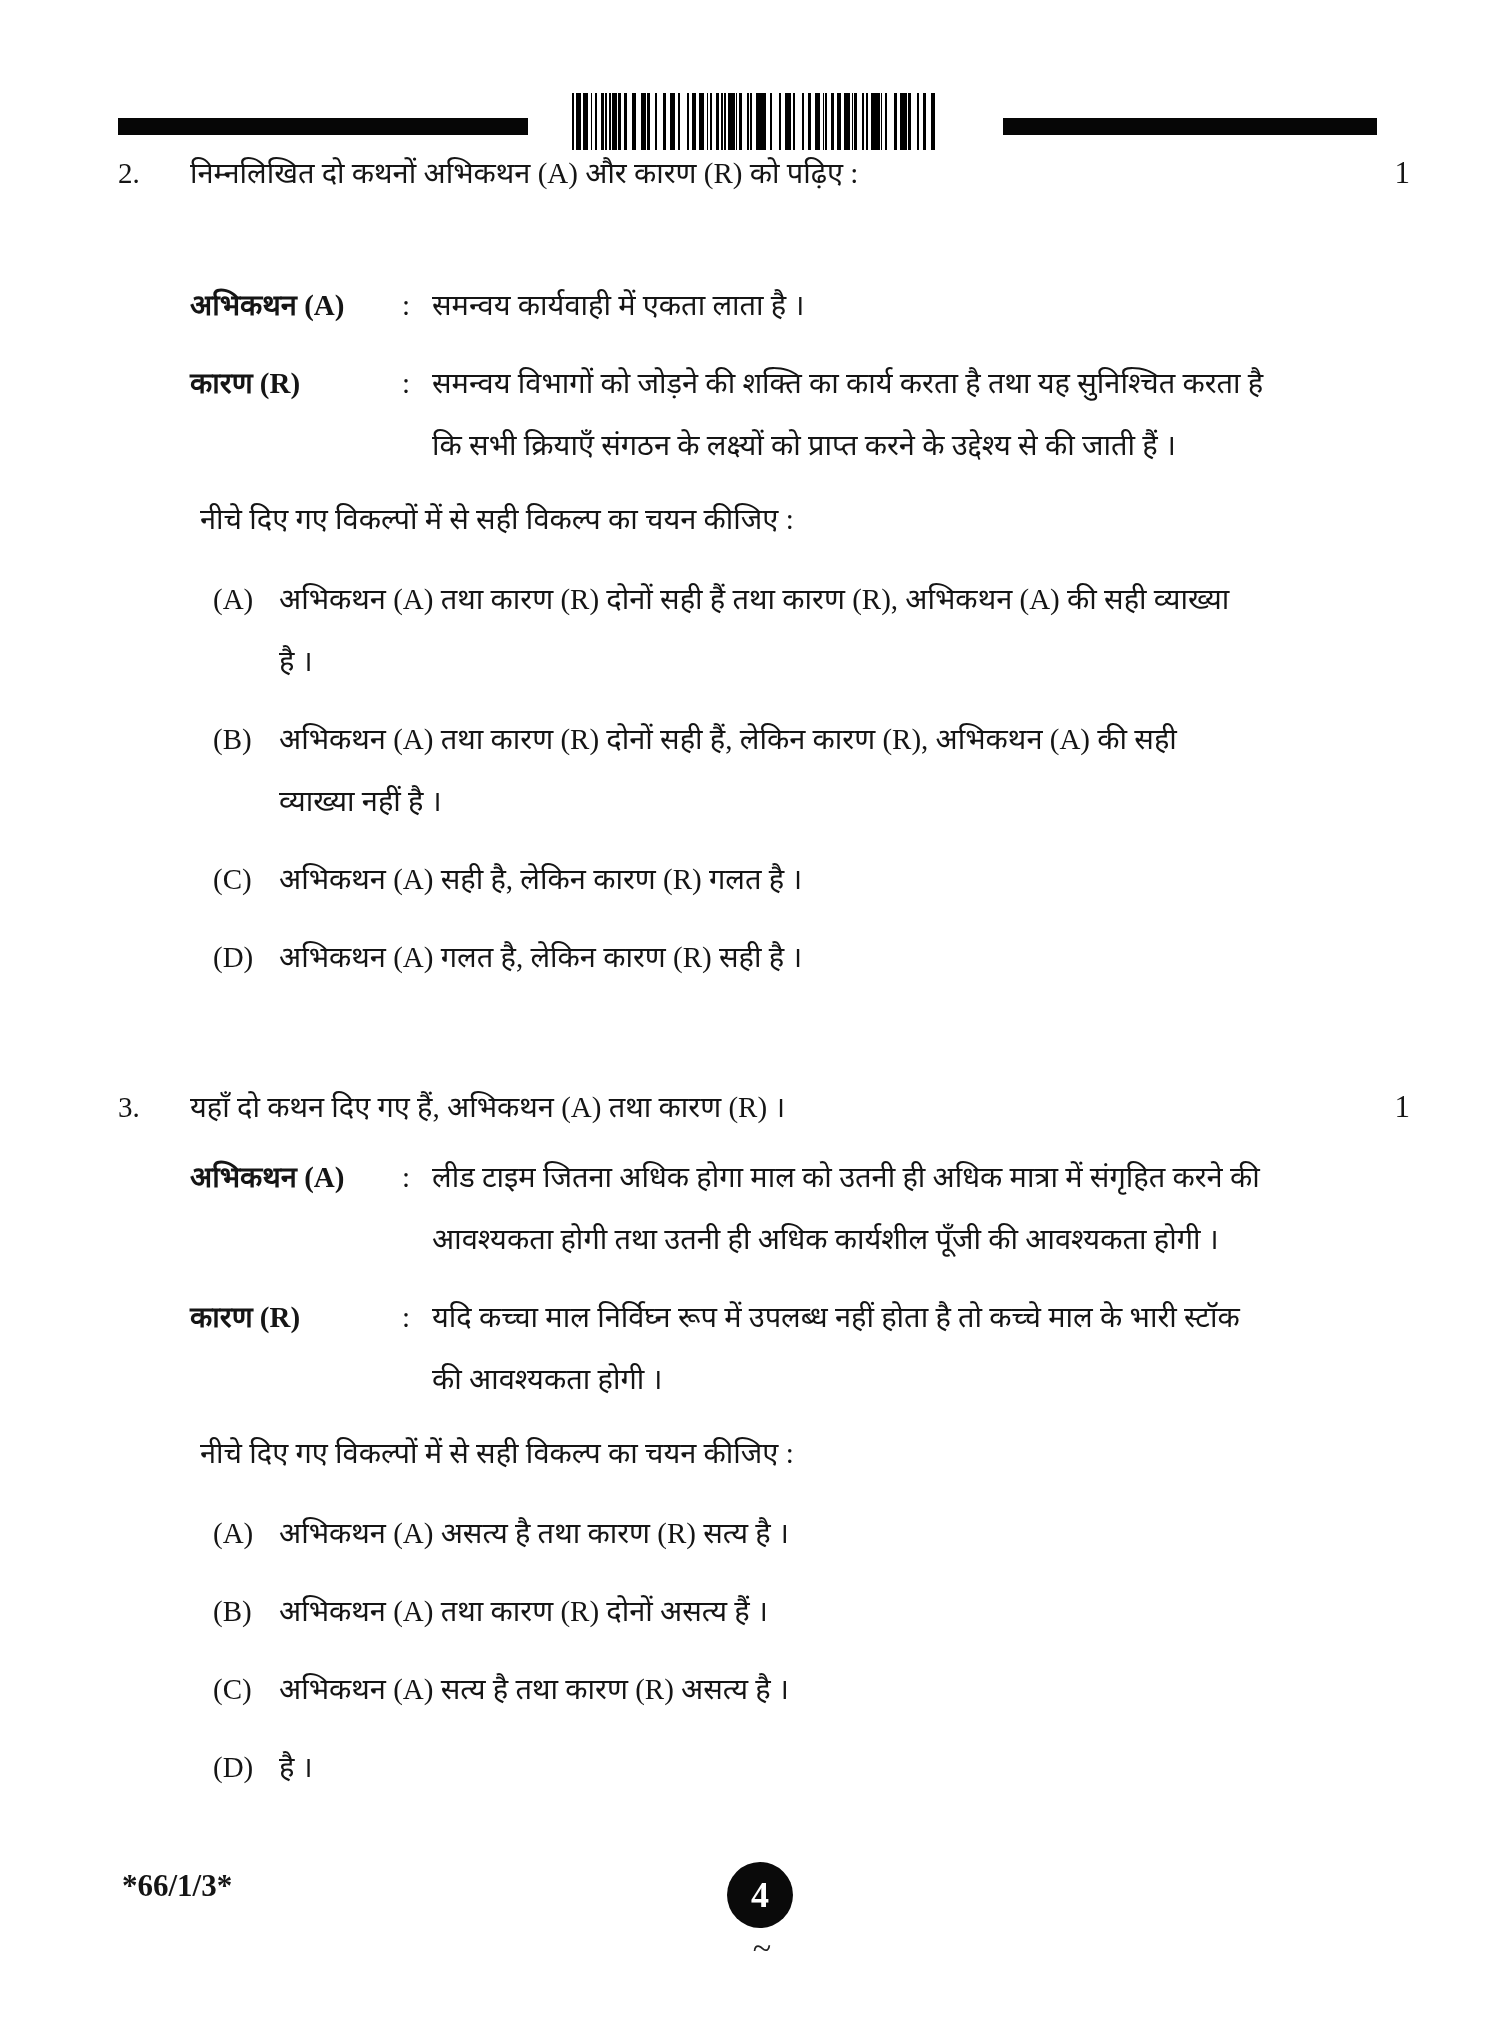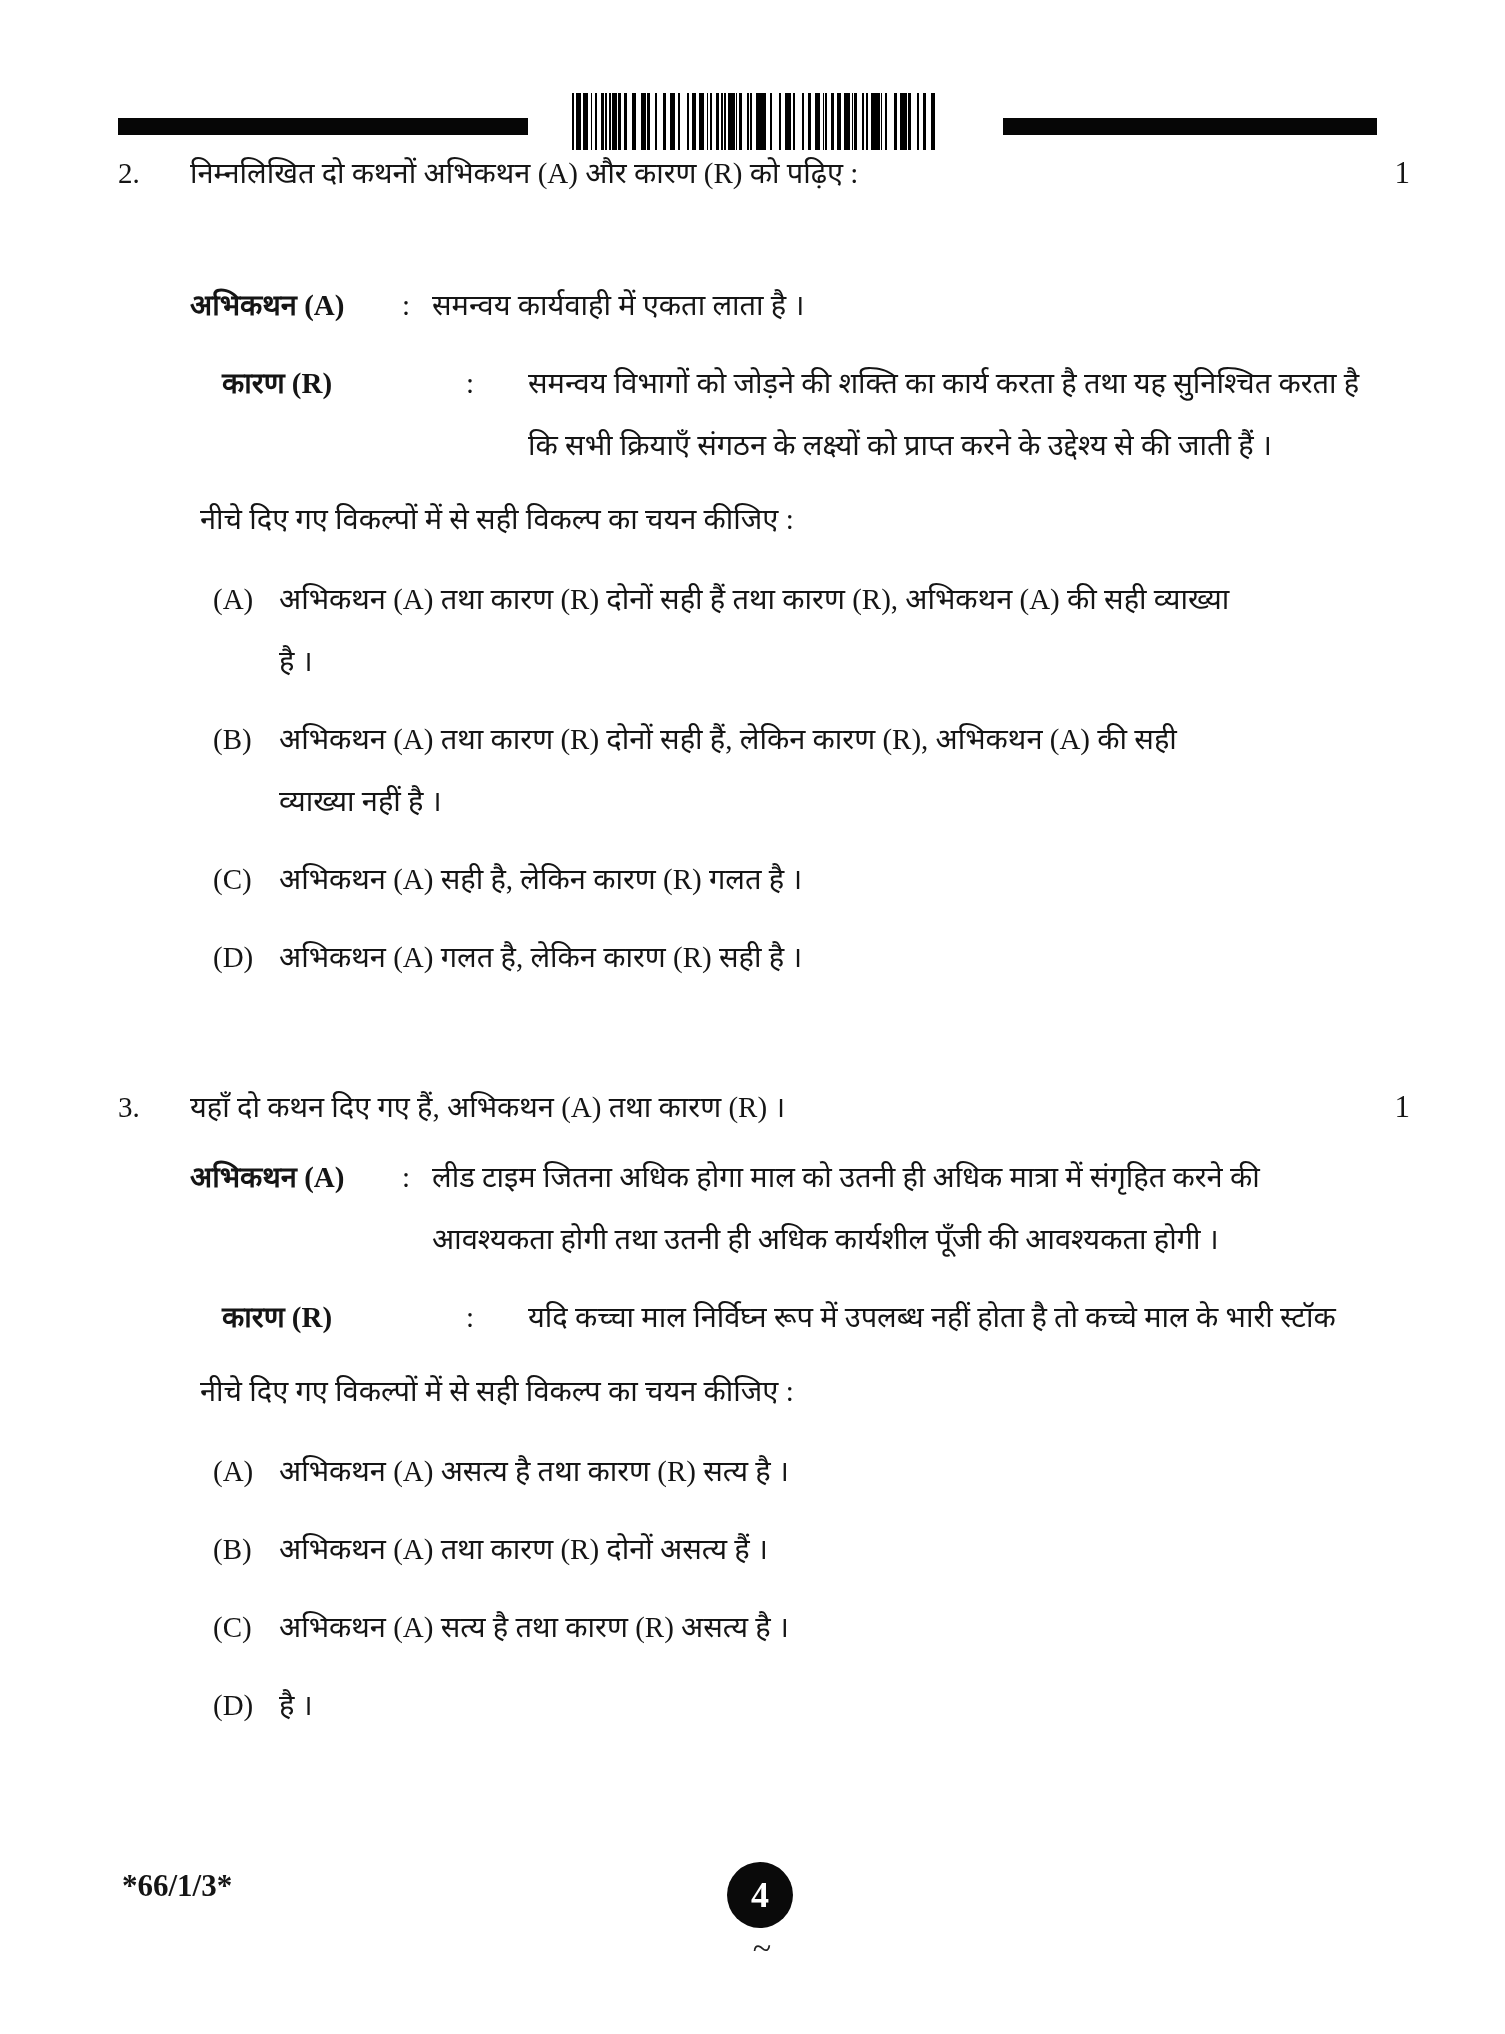--- a/index.html
+++ b/index.html
@@ -26,21 +26,21 @@
   .q-header { display:flex; align-items:flex-start; }
   .q-num    { width:72px; flex:0 0 auto; }
   .q-intro  { flex:1 1 auto; white-space:nowrap; }
   .q-marks  { flex:0 0 auto; width:44px; text-align:right; font-size:31px; }
   .ar-row { display:grid; grid-template-columns:72px 212px 30px 1fr; }
   .ar-label { font-weight:bold; white-space:nowrap; }
   .ar-colon { text-align:left; }
   .ar-lines div, .opt-lines div { white-space:nowrap;font-family:Liberation Serif, serif; }
   .gap-lg { margin-top:70px; }
   .gap-sm { margin-top:8px; }
-  .reason { margin-top:16px;gap:32px; }
+  .reason { margin-top:16px; }
   .instruction { margin-left:82px; margin-top:12px; white-space:nowrap; }
   .options { margin-top:18px; }
   .option { display:flex; margin-left:95px; }
   .option + .option { margin-top:16px; }
   .opt-letter { width:66px; flex:0 0 auto; }
   .opt-lines { flex:1 1 auto; }
   .q-block-2 { margin-top:88px; }
   
   .paper-code {
     position:absolute; left:122px; top:1866px;
@@ -145,20 +145,21 @@
           <div>आवश्यकता होगी तथा उतनी ही अधिक कार्यशील पूँजी की आवश्यकता होगी ।</div>
         </div>
       </div>
 
       <div class="ar-row reason">
         <div></div>
         <div class="ar-label">कारण (R)</div>
         <div class="ar-colon">:</div>
         <div class="ar-lines">
           <div>यदि कच्चा माल निर्विघ्न रूप में उपलब्ध नहीं होता है तो कच्चे माल के भारी स्टॉक</div>
+          <div>की आवश्यकता होगी ।</div>
         </div>
       </div>
 
       <div class="instruction">नीचे दिए गए विकल्पों में से सही विकल्प का चयन कीजिए :</div>
 
       <div class="options">
         <div class="option">
           <div class="opt-letter">(A)</div>
           <div class="opt-lines">
             <div>अभिकथन (A) असत्य है तथा कारण (R) सत्य है ।</div>

